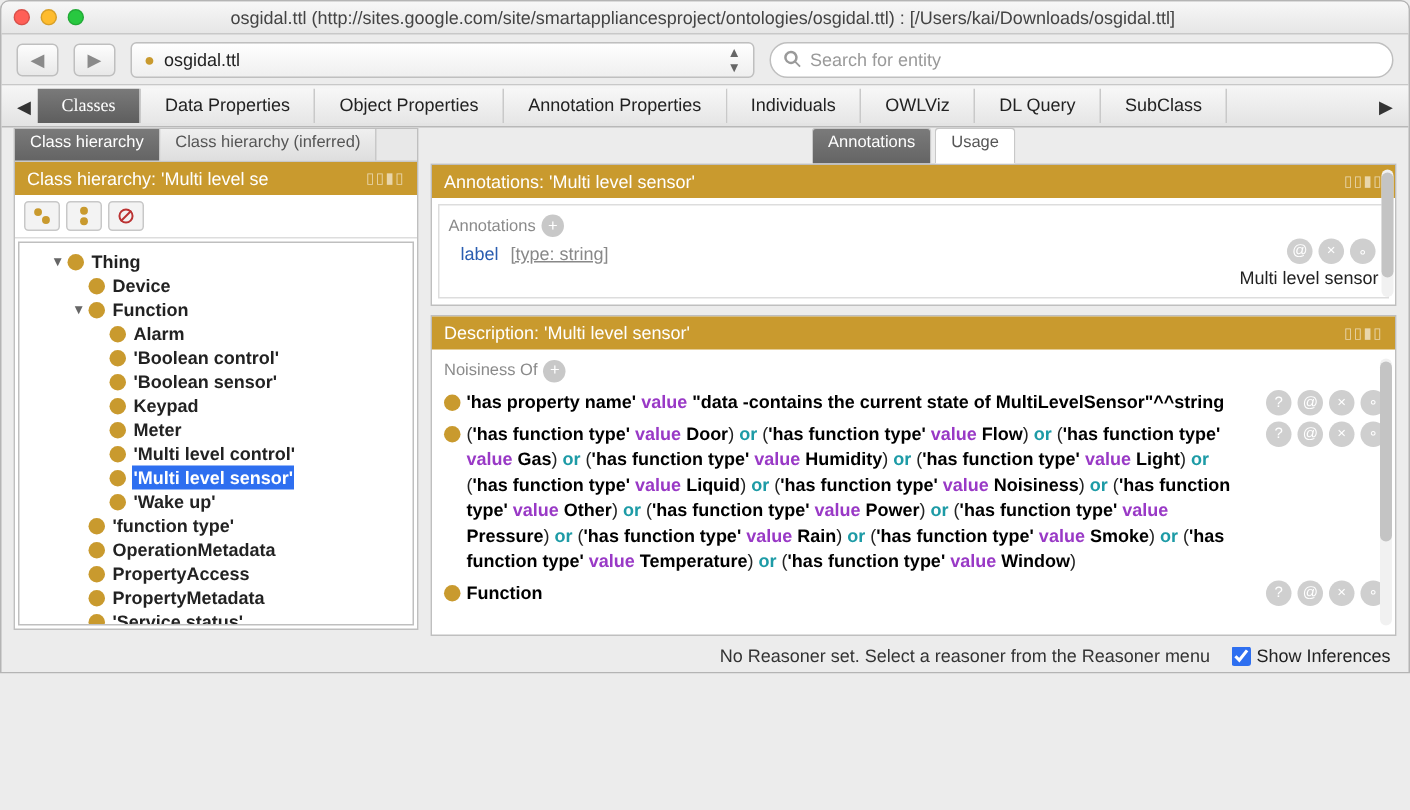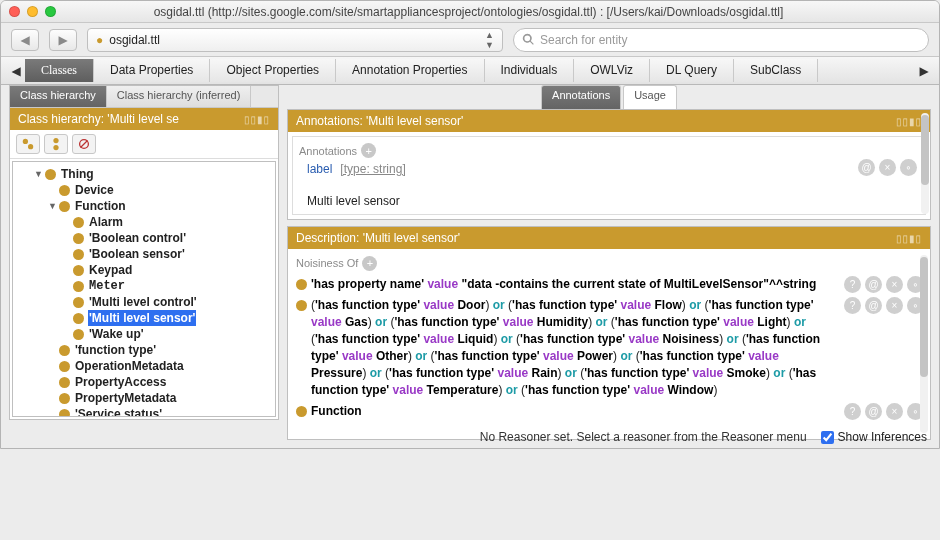--- a/index.html
+++ b/index.html
@@ -54,21 +54,21 @@
 .tn.sel .lbl{background:#2e6ff0;color:#fff;}
 .ind1{padding-left:14px;} .ind2{padding-left:28px;} .ind3{padding-left:42px;}
 
 .rpanel{border:1px solid #bfbfbf; background:#fff; display:flex; flex-direction:column;}
 .rp-body{padding:6px; position:relative;}
 .sectlabel{color:#8a8a8a; font-size:11px; display:flex; align-items:center; gap:4px; margin-bottom:4px;}
 .plus{width:15px;height:15px;border-radius:50%;background:#c8c8c8;color:#fff;display:inline-flex;align-items:center;justify-content:center;font-size:11px;}
 .annrow{margin-left:8px; display:flex; align-items:center; gap:8px;}
 .annrow .al{color:#2a5db0;}
 .annrow .at{color:#888;text-decoration:underline;}
-.annval{margin-left:8px; margin-top:18px;}
+.annval{margin-left:8px; margin-top:2px;text-align:right;}
 
 .actionbtns{position:absolute; right:8px; display:flex; gap:4px;}
 .ab{width:17px;height:17px;border-radius:50%;background:#cfcfcf;color:#fff;display:inline-flex;align-items:center;justify-content:center;font-size:10px;}
 
 .desc-body{padding:6px 6px 6px 8px; overflow:auto; height:190px; font-size:12px; line-height:17px;}
 .axiom{display:flex; align-items:flex-start; margin-bottom:4px; position:relative; padding-right:90px;}
 .axiom .cls{margin-top:3px;}
 .axiom .txt{flex:1;}
 .kw-prop{color:#000; font-weight:bold;}
 .kw-val{color:#9939c6; font-weight:bold;}
@@ -192,21 +192,21 @@
             <span class="lbl" style="font-weight: bold;">'Boolean sensor'</span>
           </div>
           <div class="tn ind3">
             <span class="tog"></span>
             <span class="cls"></span>
             <span class="lbl" style="font-weight: bold;">Keypad</span>
           </div>
           <div class="tn ind3">
             <span class="tog"></span>
             <span class="cls"></span>
-            <span class="lbl" style="font-weight: bold; font-family: Liberation Mono, monospace;">Meter</span>
+            <span class="lbl" style="font-weight: bold;">Meter</span>
           </div>
           <div class="tn ind3">
             <span class="tog"></span>
             <span class="cls"></span>
             <span class="lbl" style="font-weight: bold;">'Multi level control'</span>
           </div>
           <div class="tn ind3 sel">
             <span class="tog"></span>
             <span class="cls"></span>
             <span class="lbl" style="font-weight: bold;">'Multi level sensor'</span>

